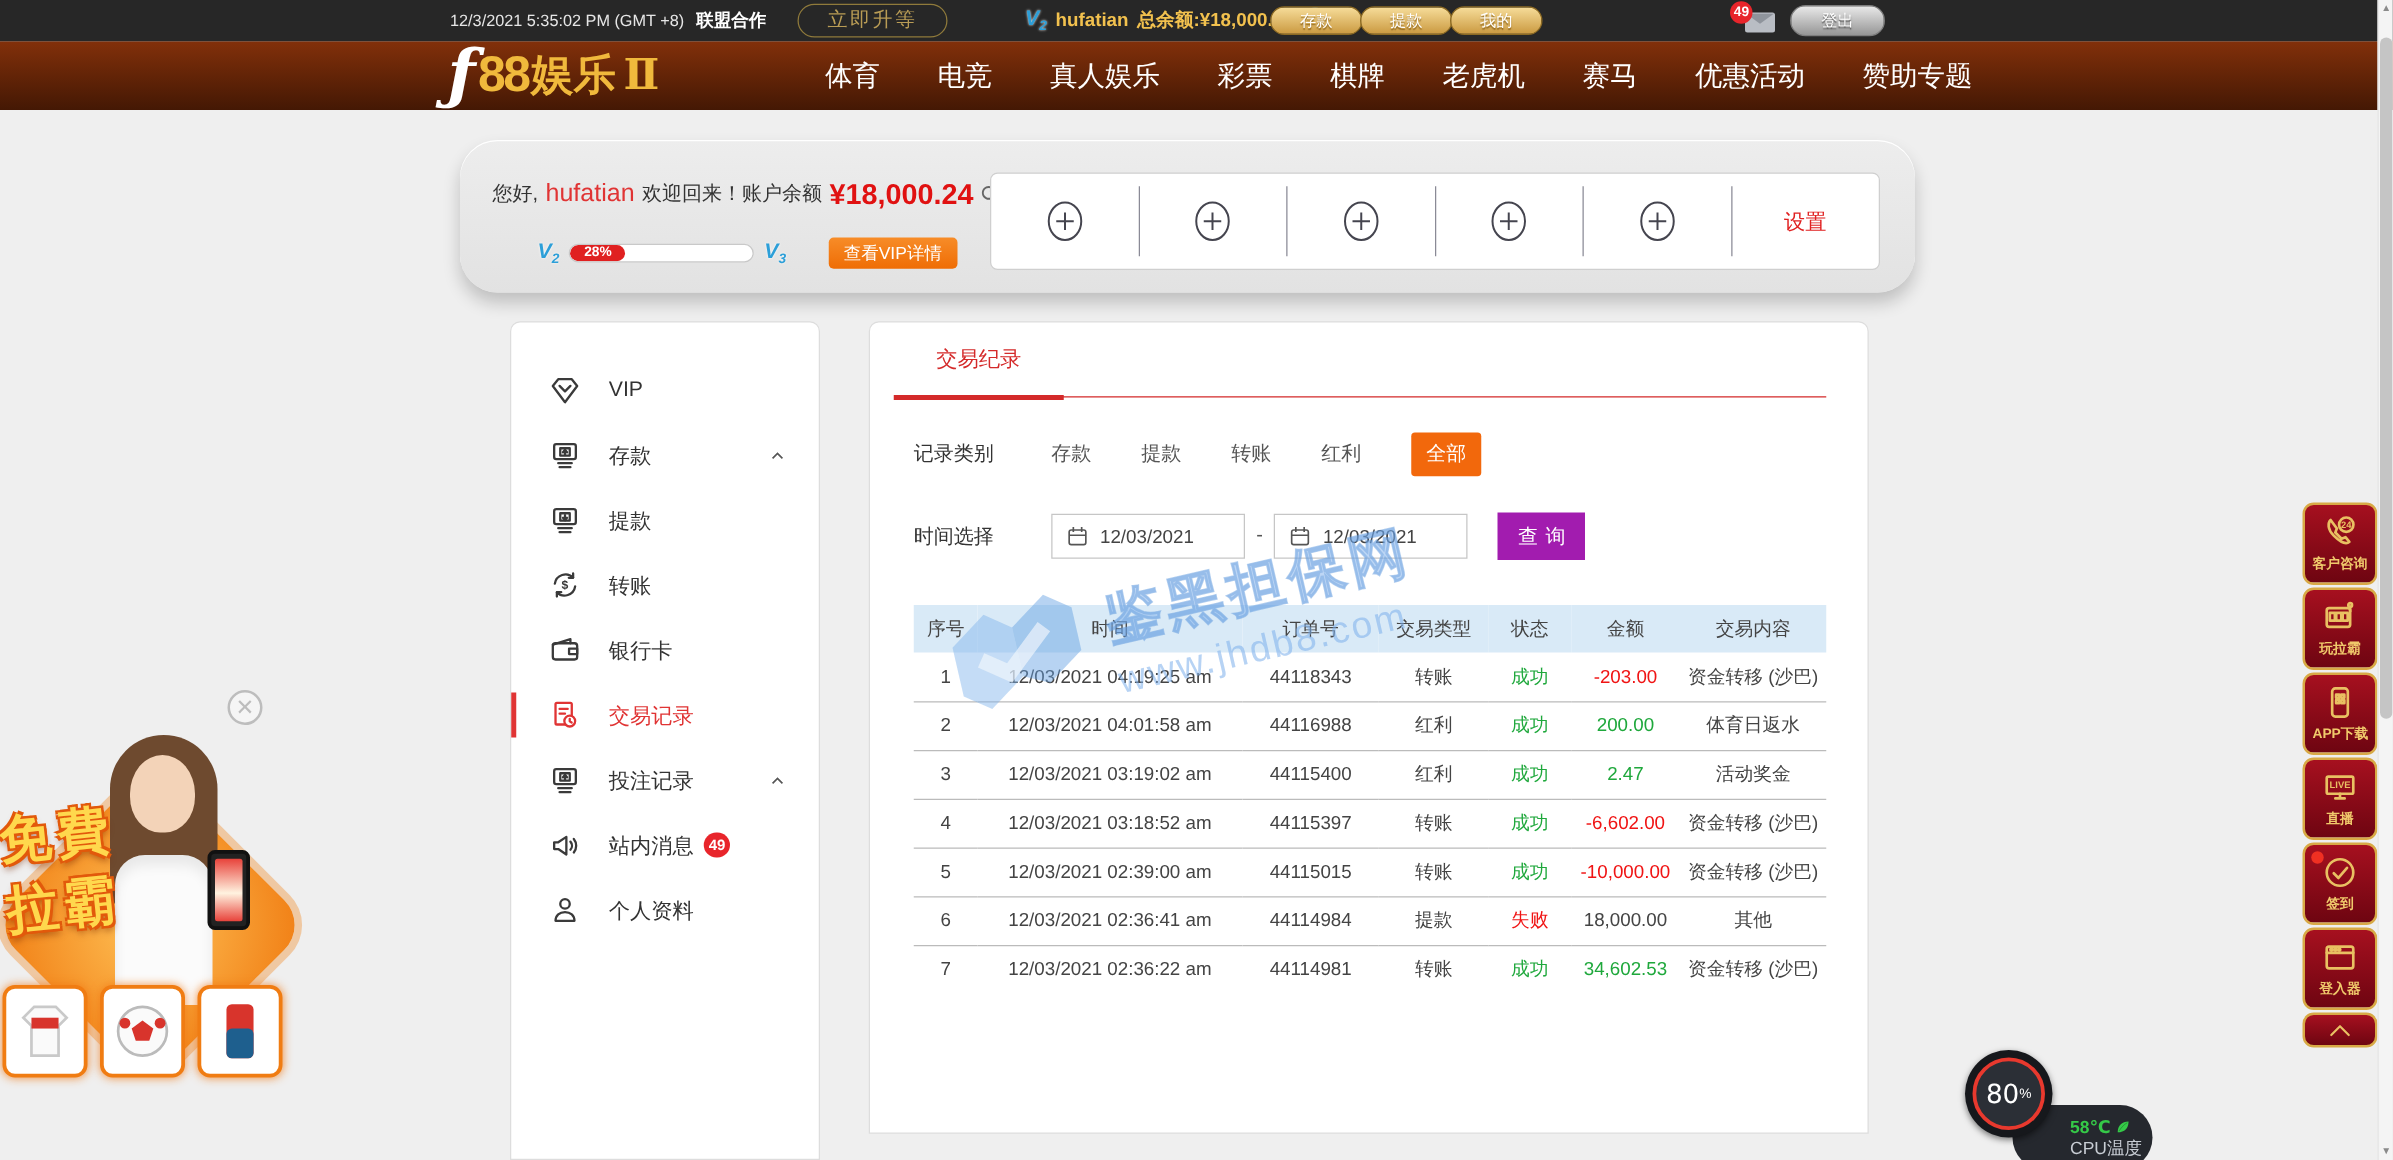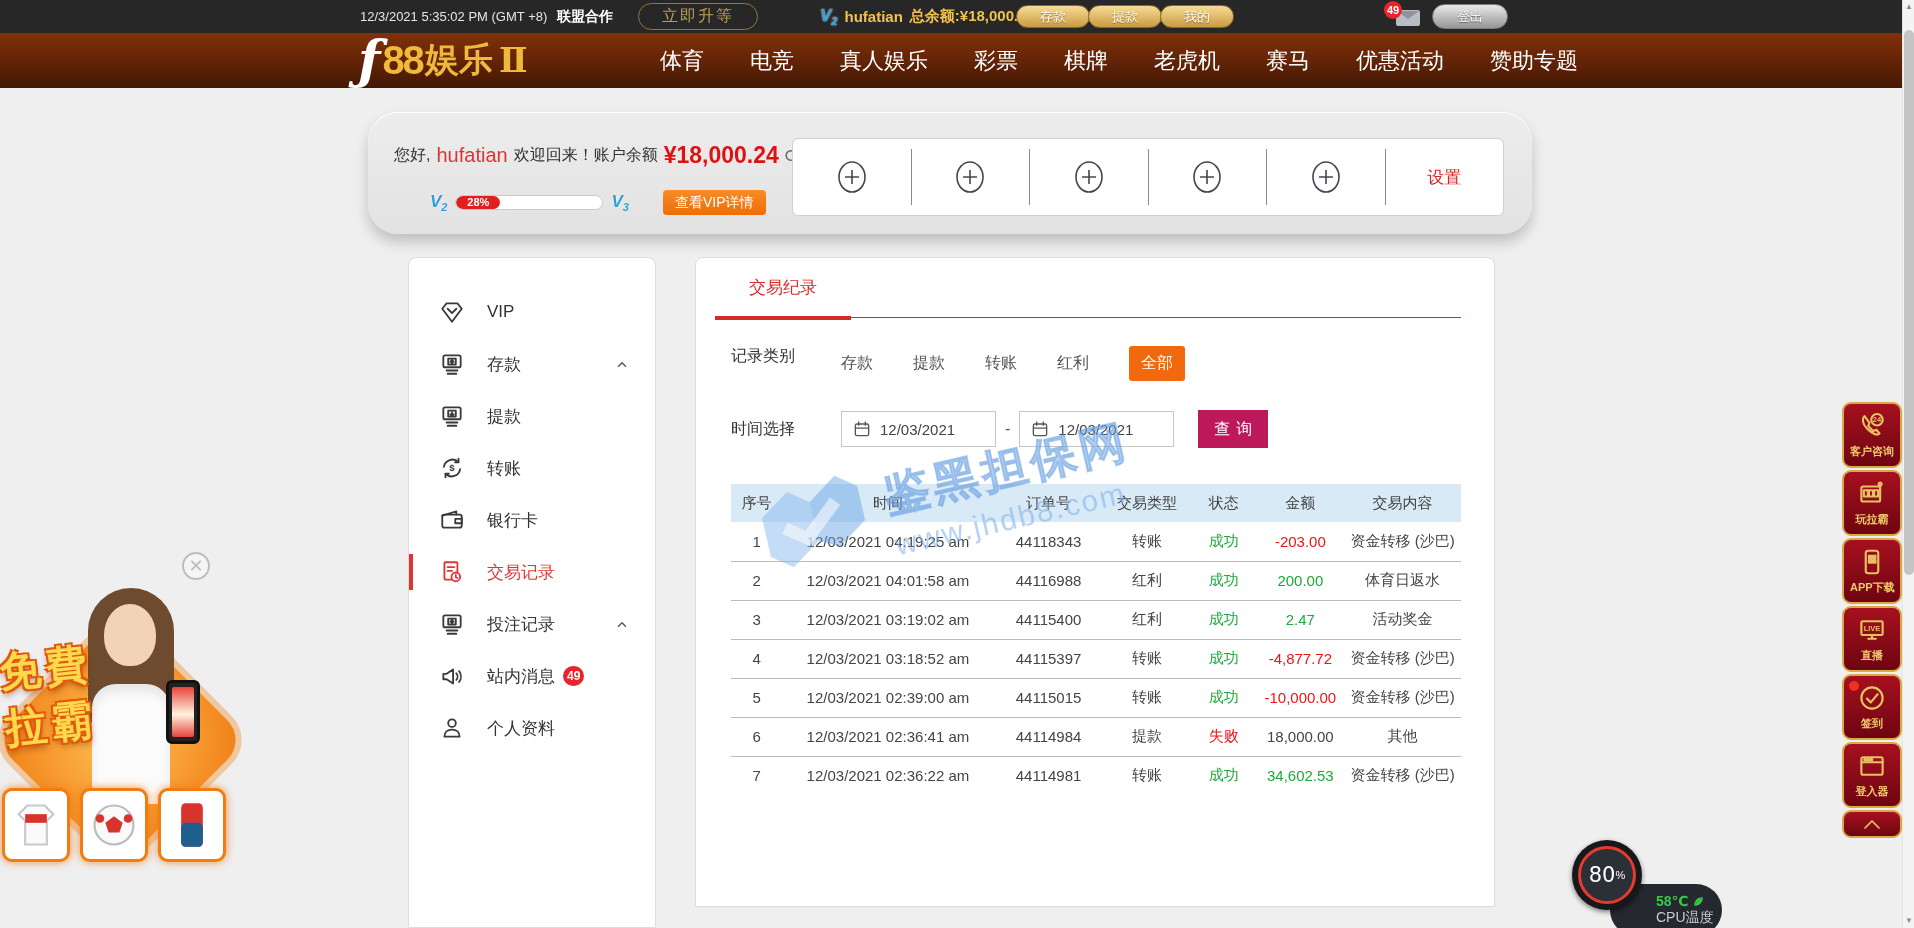--- a/index.html
+++ b/index.html
@@ -58,28 +58,28 @@
   .side-item.active .lbl { color:#E03434; }
   .side-item.active:before { content:""; position:absolute; left:0; top:8px; width:4px; height:36px; background:#E03434; }
   .side-item .chev { position:absolute; right:26px; color:#555; }
   .side-badge { margin-left:8px; min-width:20px; height:20px; border-radius:10px; background:#E8252B; color:#FFF; font-size:12px; font-weight:bold; display:flex; align-items:center; justify-content:center; padding:0 4px; }
 
   .main-panel { position:absolute; left:695px; top:257px; width:800px; height:650px; background:#FFF; border:1px solid #DDD; border-radius:8px 8px 0 0; z-index:4; }
   .tab-row { position:absolute; left:35px; top:18px; width:730px; border-bottom:1px solid #D42A2A; padding-bottom:18px; }
   .tab { display:inline-block; color:#D42A2A; font-size:17px; position:relative; padding:0 18px; cursor:pointer; }
   .tab:after { content:""; position:absolute; left:-16px; right:-16px; bottom:-21px; height:4px; background:#D42A2A; }
   .filters { position:absolute; left:35px; top:88px; width:730px; }
-  .filter-row1 { display:flex; align-items:flex-start; height:34px; }
+  .filter-row1 { display:flex; align-items:center; height:34px; }
   .filter-label { font-size:16px; color:#333; width:110px; }
   .cat-item { font-size:16px; color:#555; margin-right:40px; cursor:pointer; }
   .cat-item.active { background:#F2680C; color:#FFF; padding:7px 12px; border-radius:3px; margin-right:0; }
   .filter-row2 { display:flex; align-items:center; margin-top:30px; }
   .date-box { width:155px; height:36px; border:1px solid #C6C6C6; display:flex; align-items:center; padding:0 10px; gap:8px; color:#444; font-size:15px; cursor:text; }
   .date-sep { margin:0 9px; color:#555; }
-  .query-btn { margin-left:24px; width:70px; height:38px; background:#be185d; color:#FFF; font-size:16px; display:flex; align-items:center; justify-content:center; letter-spacing:6px; padding-left:6px; cursor:pointer; }
+  .query-btn { margin-left:24px; width:70px; height:38px; background:#a21caf; color:#FFF; font-size:16px; display:flex; align-items:center; justify-content:center; letter-spacing:6px; padding-left:6px; cursor:pointer; }
 
   table.tx { position:absolute; left:35px; top:226px; width:730px; border-collapse:collapse; table-layout:fixed; }
   table.tx th { background:#D9EAF7; color:#444; font-size:15px; font-weight:normal; height:38px; }
   table.tx td { text-align:center; font-size:15px; color:#444; height:39px; border-bottom:1px solid #BBB; }
   table.tx tr:last-child td { border-bottom:none; }
   .t-green { color:#1FA83C !important; }
   .t-red { color:#F01414 !important; }
   .col-no{width:7%;} .col-time{width:29%;} .col-order{width:15%;} .col-type{width:12%;} .col-status{width:9%;} .col-amount{width:12%;} .col-content{width:16%;}
 
   
@@ -413,21 +413,21 @@
           <td class="t-green">成功</td>
           <td class="t-green">2.47</td>
           <td>活动奖金</td>
         </tr>
         <tr>
           <td>4</td>
           <td>12/03/2021 03:18:52 am</td>
           <td>44115397</td>
           <td>转账</td>
           <td class="t-green">成功</td>
-          <td class="t-red">-4,877.72</td>
+          <td class="t-red">-6,602.00</td>
           <td>资金转移 (沙巴)</td>
         </tr>
         <tr>
           <td>5</td>
           <td>12/03/2021 02:39:00 am</td>
           <td>44115015</td>
           <td>转账</td>
           <td class="t-green">成功</td>
           <td class="t-red">-10,000.00</td>
           <td>资金转移 (沙巴)</td>

